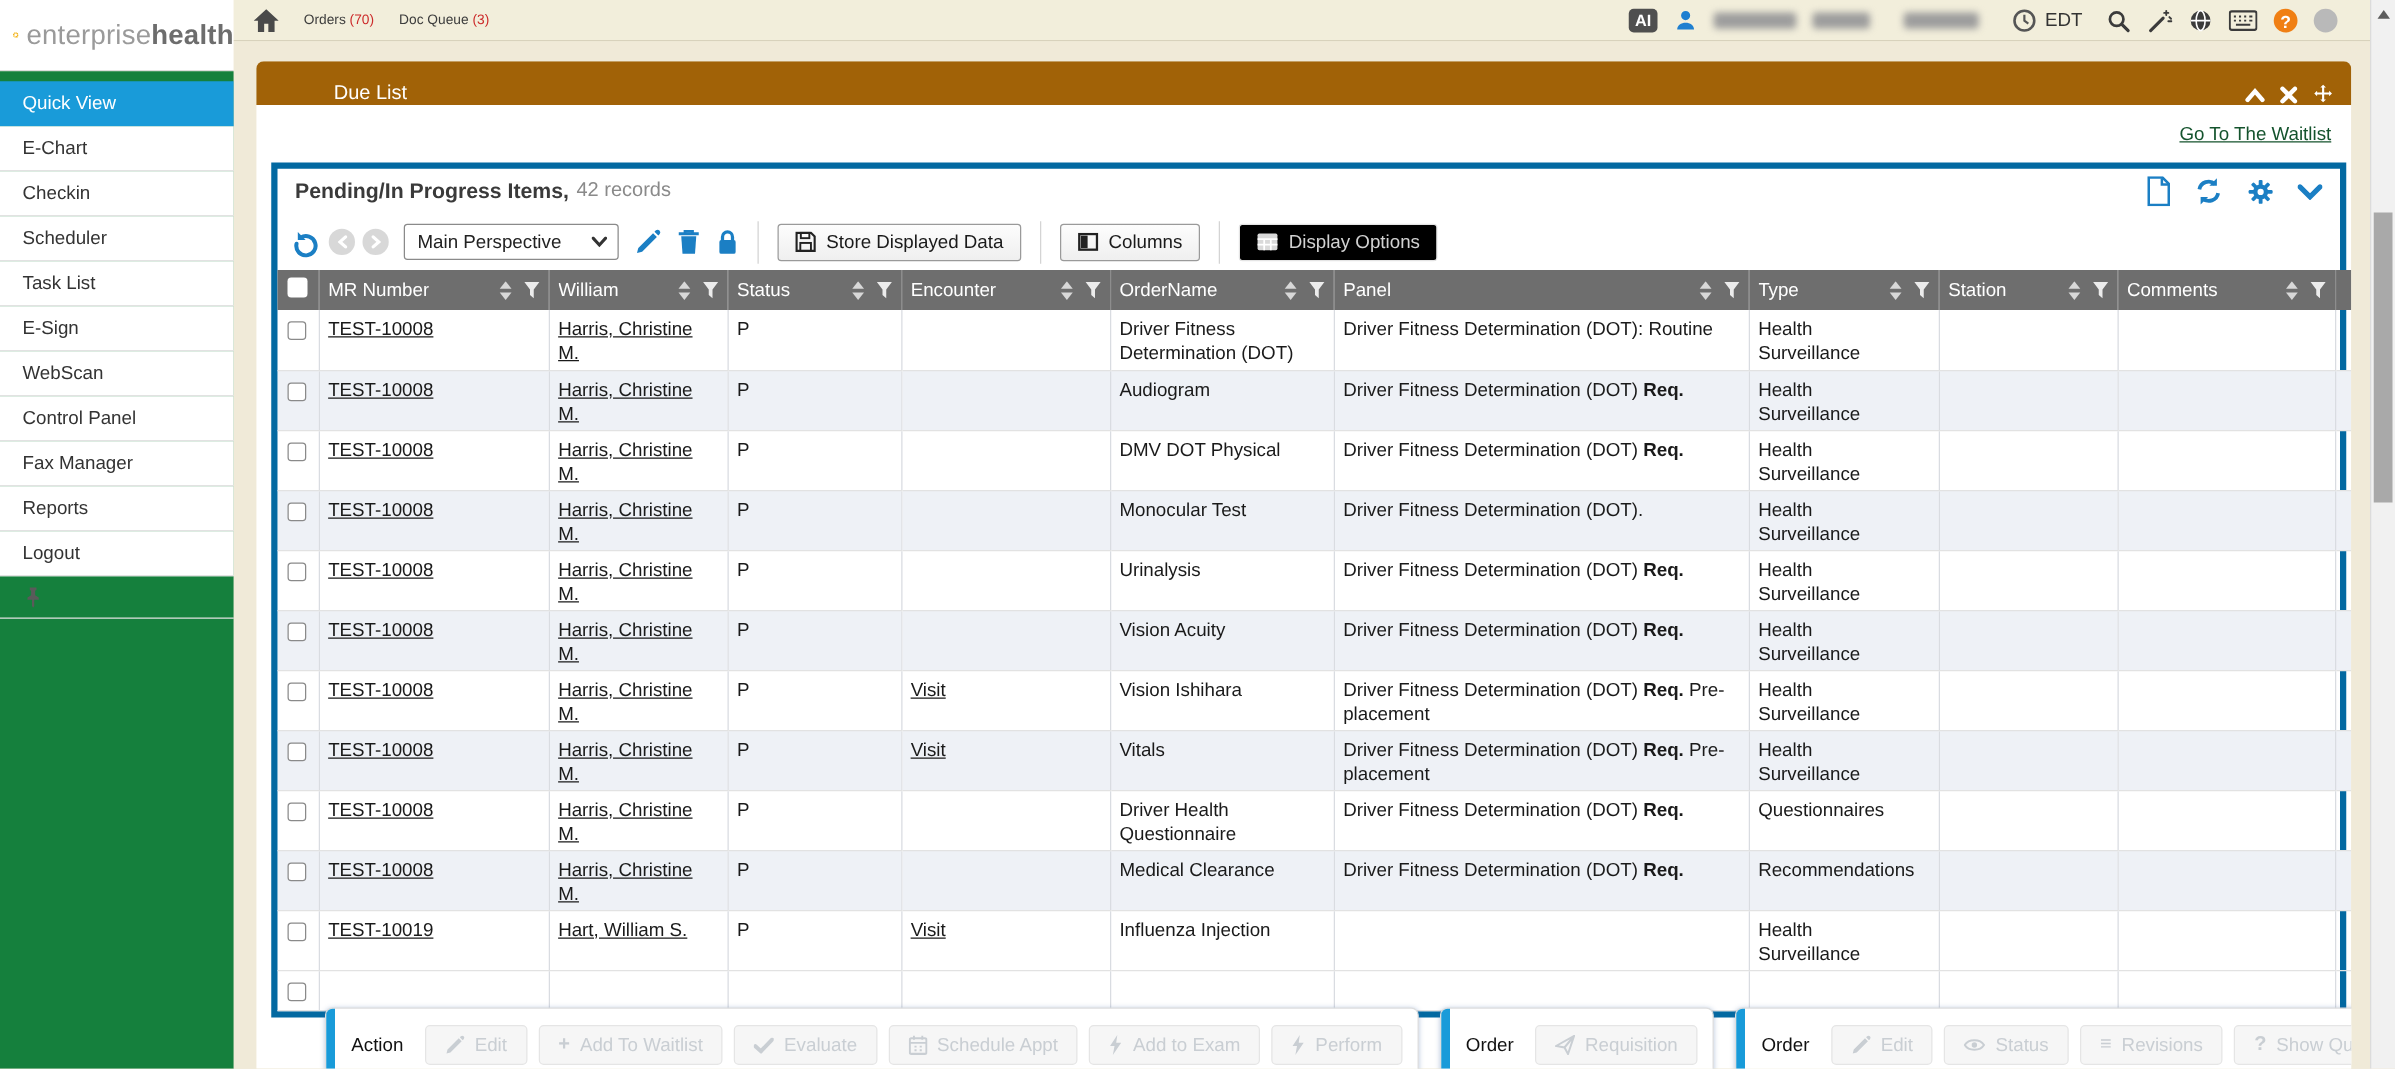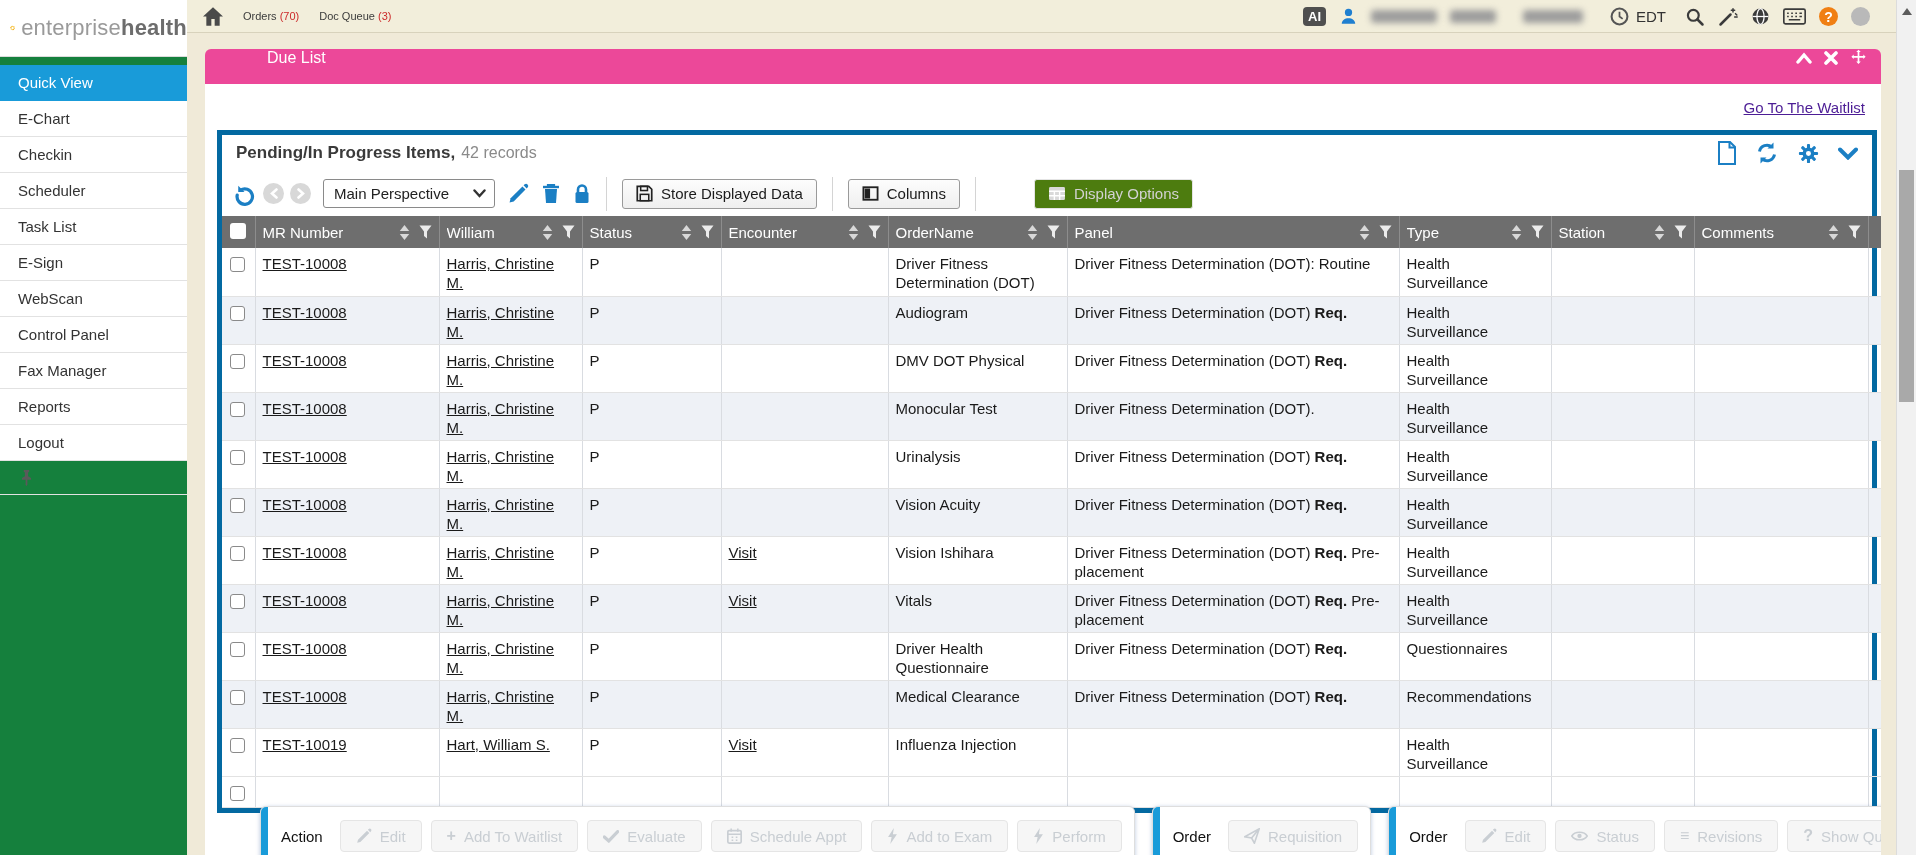--- a/index.html
+++ b/index.html
@@ -25,45 +25,45 @@
   
   .sidebar { position:absolute; left:0; top:57px; width:187px; height:798px; background:#15803d; }
   .side-menu { margin-top:8px; }
   .side-item { height:36px; display:flex; align-items:center; padding-left:18px; font-size:15px; color:#333; border-bottom:1px solid #e2e2e2; cursor:pointer; background:#fff; }
   .side-item.active { background:#199bd9; color:#fff; border-bottom-color:#199bd9; }
   .pin-row { height:34px; display:flex; align-items:center; padding-left:20px; border-bottom:1px solid #e2e2e2; }
 
   
   .content { position:absolute; left:187px; top:33px; width:1709px; height:822px; background:#f0ead8; }
   .panel { position:absolute; left:18px; top:16px; width:1676px; height:806px; overflow:hidden; }
-  .panel-header { height:35px; background:#ec4899; border-radius:6px 6px 0 0; display:flex; align-items:flex-start; color:#fff;gap:24px; }
+  .panel-header { height:35px; background:#a16207; border-radius:6px 6px 0 0; display:flex; align-items:flex-end; color:#fff;gap:24px; }
   .panel-title { padding-left:62px; font-size:16px; }
   .panel-hdr-icons { margin-left:auto; display:flex; align-items:center; gap:12px; padding-right:14px; }
   .panel-hdr-icons span { display:flex; cursor:pointer; }
   .panel-body { position:relative; background:#fff; height:771px; }
   .waitlist-row { height:46px; display:flex; align-items:center; justify-content:flex-end; padding-right:16px; }
-  .waitlist-row a { font-size:15px; color:#4c1d95; text-decoration:underline; cursor:pointer; }
+  .waitlist-row a { font-size:15px; color:#14532d; text-decoration:underline; cursor:pointer; }
 
   
   .listbox { margin:0 4px 0 12px; width:1660px; border:5px solid #0369a1; }
   .list-title-row { height:36px; display:flex; align-items:center; padding:0 14px; }
   .list-title { font-size:17px; font-weight:bold; color:#3a3a3a; }
   .list-count { font-size:16px; color:#8a8a8a; margin-left:6px; }
   .list-title-icons { margin-left:auto; display:flex; align-items:center; gap:18px; }
   .list-title-icons span { display:flex; cursor:pointer; }
 
   .toolbar { height:45px; display:flex; align-items:center; padding:0 10px; }
   .tb-icon { display:flex; align-items:center; cursor:pointer; }
   .nav-circle { width:21px; height:21px; border-radius:50%; background:#d8d8d8; display:flex; align-items:center; justify-content:center; margin-left:6px; }
   .select { margin-left:12px; width:172px; height:29px; border:1px solid #8a8a8a; border-radius:3px; background:#fff; display:flex; align-items:center; padding:0 8px 0 10px; font-size:15px; color:#222; cursor:pointer; }
   .select svg { margin-left:auto; }
   .tb-blue { margin-left:13px; }
   .vdiv { width:1px; height:34px; background:#d4d4d4; margin:0 15px; }
   .btn { height:30px; border:1px solid #9a9a9a; border-radius:3px; background:linear-gradient(#fdfdfd,#efefef); font-size:15px; color:#1a1a1a; display:flex; align-items:center; gap:8px; padding:0 13px; cursor:pointer; font-family:Liberation Sans, sans-serif;justify-content:space-between; }
-  .btn.disabled { border-color:#e4e4e4; background:#4d7c0f; color:#d2d2d2; cursor:default;margin-left:43px; }
+  .btn.disabled { border-color:#e4e4e4; background:#000000; color:#d2d2d2; cursor:default; }
 
   
   table.due { border-collapse:collapse; table-layout:fixed; width:1658px; font-size:15px; }
   table.due th { background:#6e6e6e; color:#fff; font-weight:normal; height:32px; text-align:left; padding:0 4px 0 7px; border-left:1px solid #8d8d8d; }
   table.due th:first-child { border-left:none; }
   .th-inner { display:flex; align-items:center; }
   .th-inner .lbl { white-space:nowrap; overflow:hidden; }
   .th-icons { margin-left:auto; display:flex; align-items:center; gap:9px; padding-right:3px; }
   .th-icons span { display:flex; cursor:pointer; }
   table.due td { height:48px; vertical-align:top; padding:6px 8px 2px 7px; border-bottom:1px solid #e2e2e2; border-left:1px solid #d9dce1; line-height:1.27; color:#1a1a1a; overflow:hidden; }

